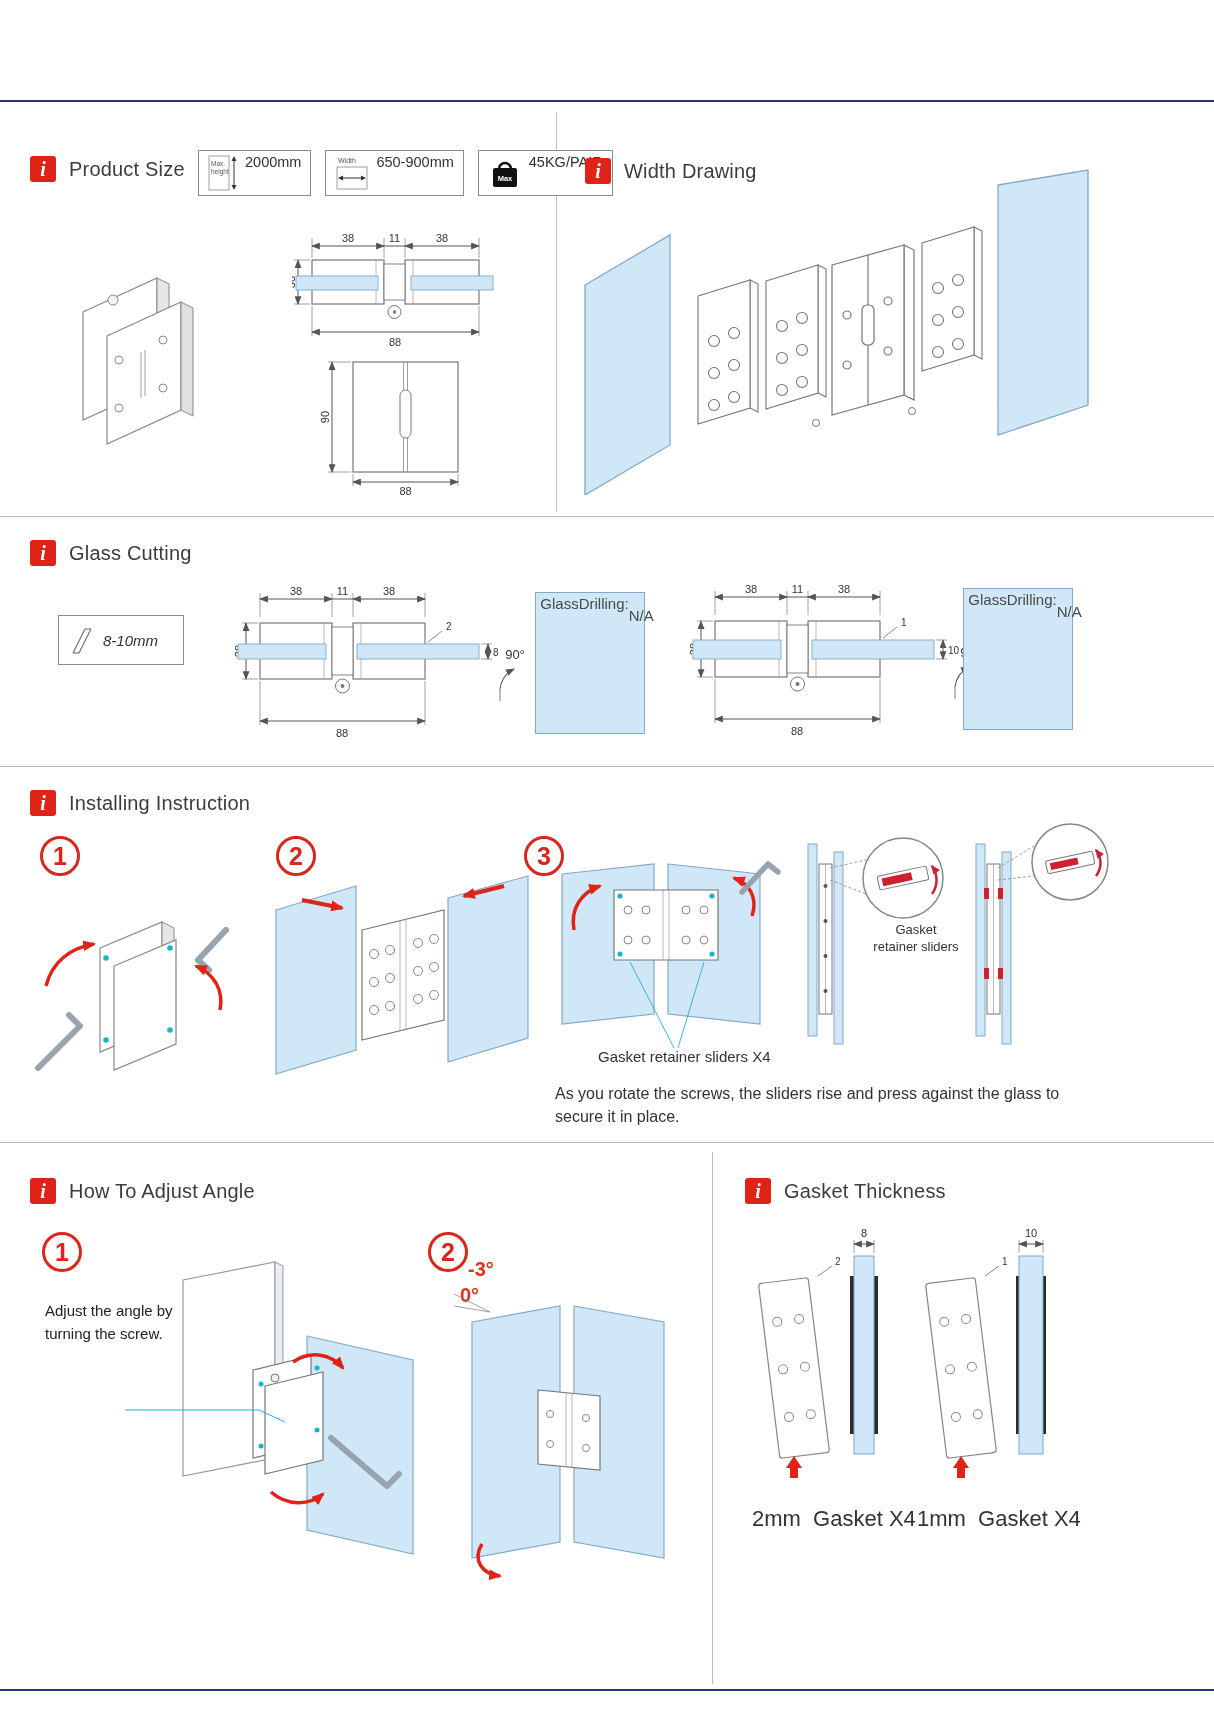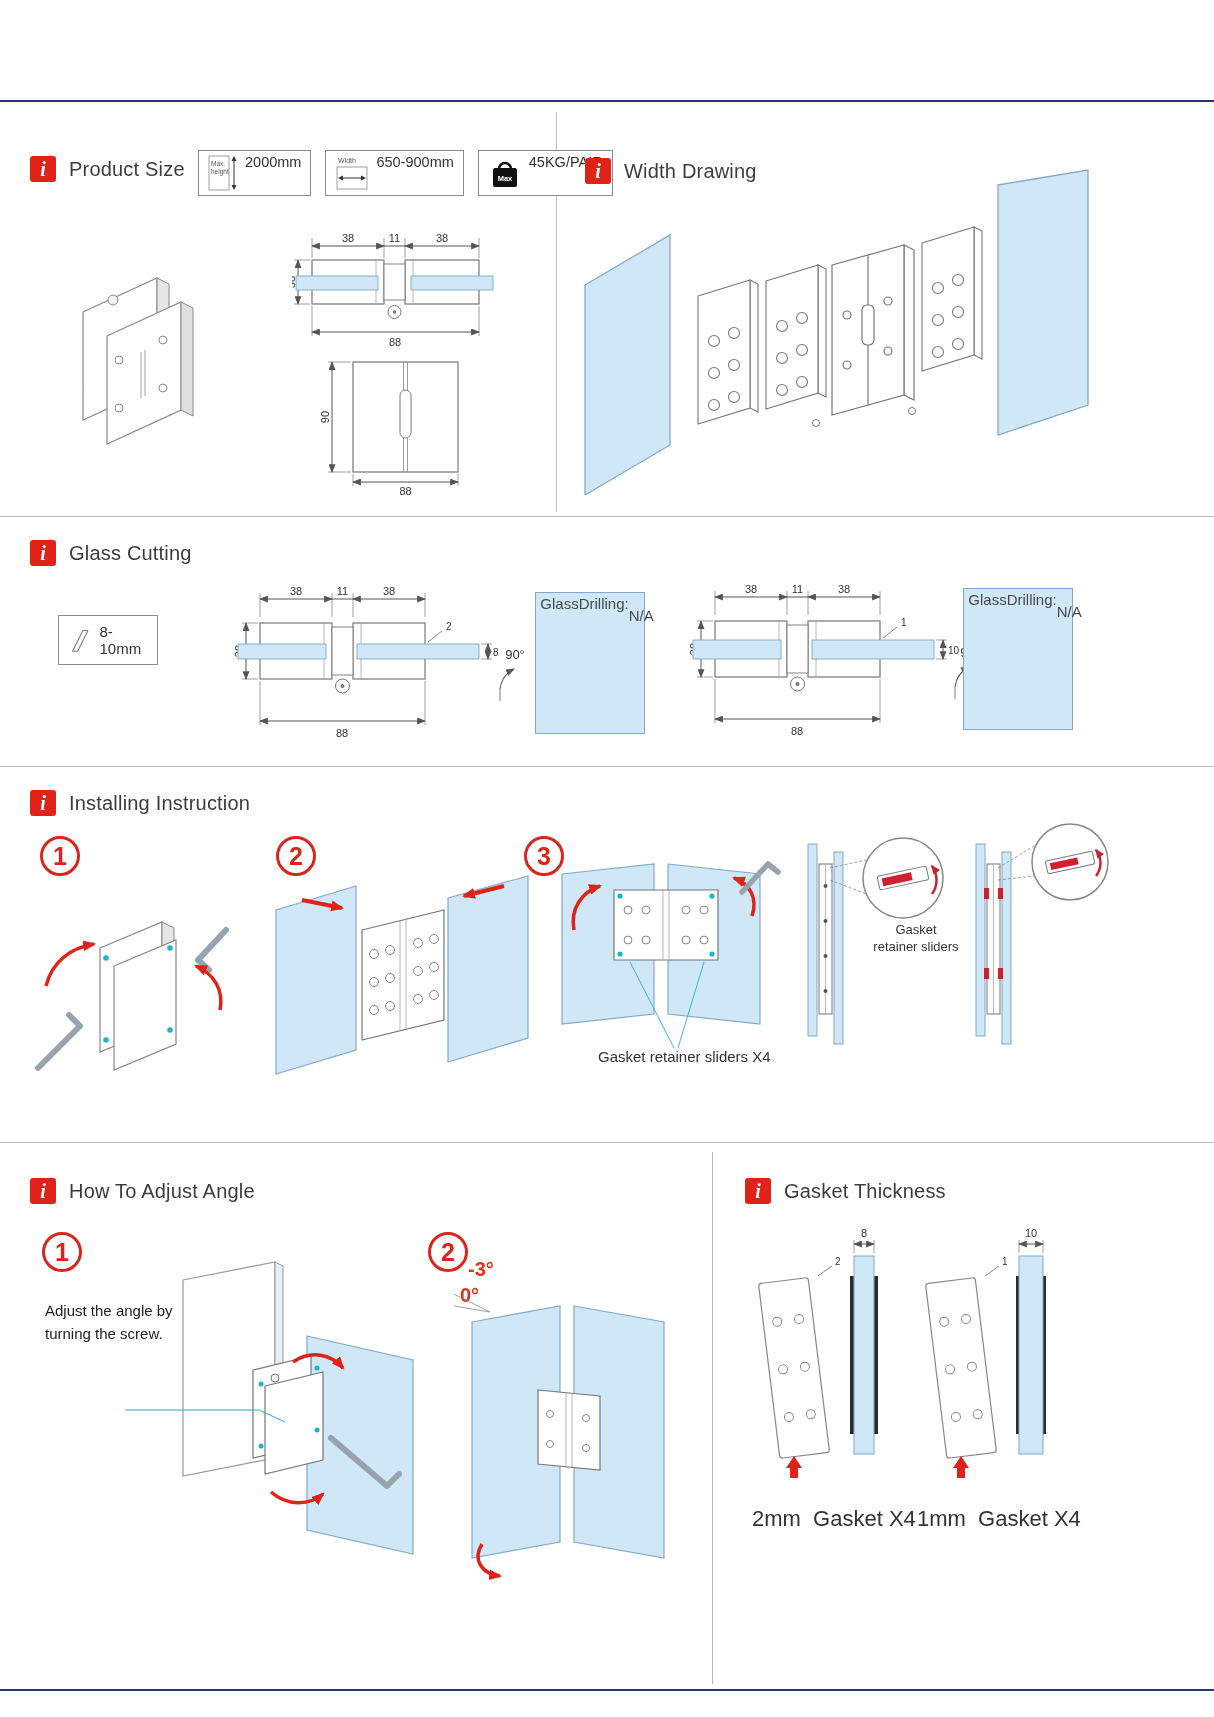--- a/index.html
+++ b/index.html
@@ -229,21 +229,21 @@
     <circle cx="342" cy="246" r="3.5" fill="#fff" stroke="#777"></circle>
   </svg>
 
   <div class="sec-header" style="left:30px; top:540px;">
     <div class="info-icon">
         <span>i</span>
       </div>
     <div class="sec-title">Glass Cutting</div>
   </div>
 
-  <div class="range-box" style="left:58px; top:615px; width:100px; height:50px;">
+  <div class="range-box" style="left:58px; top:615px; width:126px; height:50px;font-style:italic;">
     <svg width="26" height="32" viewBox="0 0 26 32">
       <line x1="4" y1="29" x2="16" y2="5" stroke="#777" stroke-width="1.2"></line>
       <line x1="10" y1="29" x2="22" y2="5" stroke="#777" stroke-width="1.2"></line>
       <line x1="4" y1="29" x2="10" y2="29" stroke="#777" stroke-width="1.2"></line>
       <line x1="16" y1="5" x2="22" y2="5" stroke="#777" stroke-width="1.2"></line>
     </svg>
     <span>8-10mm</span>
   </div>
 
   <svg class="abs" style="left:230px; top:585px;" width="300" height="160" viewBox="0 0 300 160">
@@ -491,20 +491,21 @@
     <path d="M148 60 C154 52 154 42 148 34" fill="none" stroke="#cf2030" stroke-width="2.5" marker-end="url(#rsb)"></path>
   </svg>
 
   <div class="small-label" style="left:856px; top:922px; width:120px;">
     <div>Gasket</div>
     <div>retainer sliders</div>
   </div>
 
   <div class="x4-label" style="left:598px; top:1048px;text-align:right;">Gasket retainer sliders X4</div>
 
+  <div class="note-text" style="left:555px; top:1082px; width:548px;">As you rotate the screws, the sliders rise and press against the glass to secure it in place.</div>
 
   <div class="sec-header" style="left:30px; top:1178px;">
     <div class="info-icon">
         <span>i</span>
       </div>
     <div class="sec-title">How To Adjust  Angle</div>
   </div>
 
   <div class="step-num" style="left:42px; top:1232px;">
       <span>1</span>

